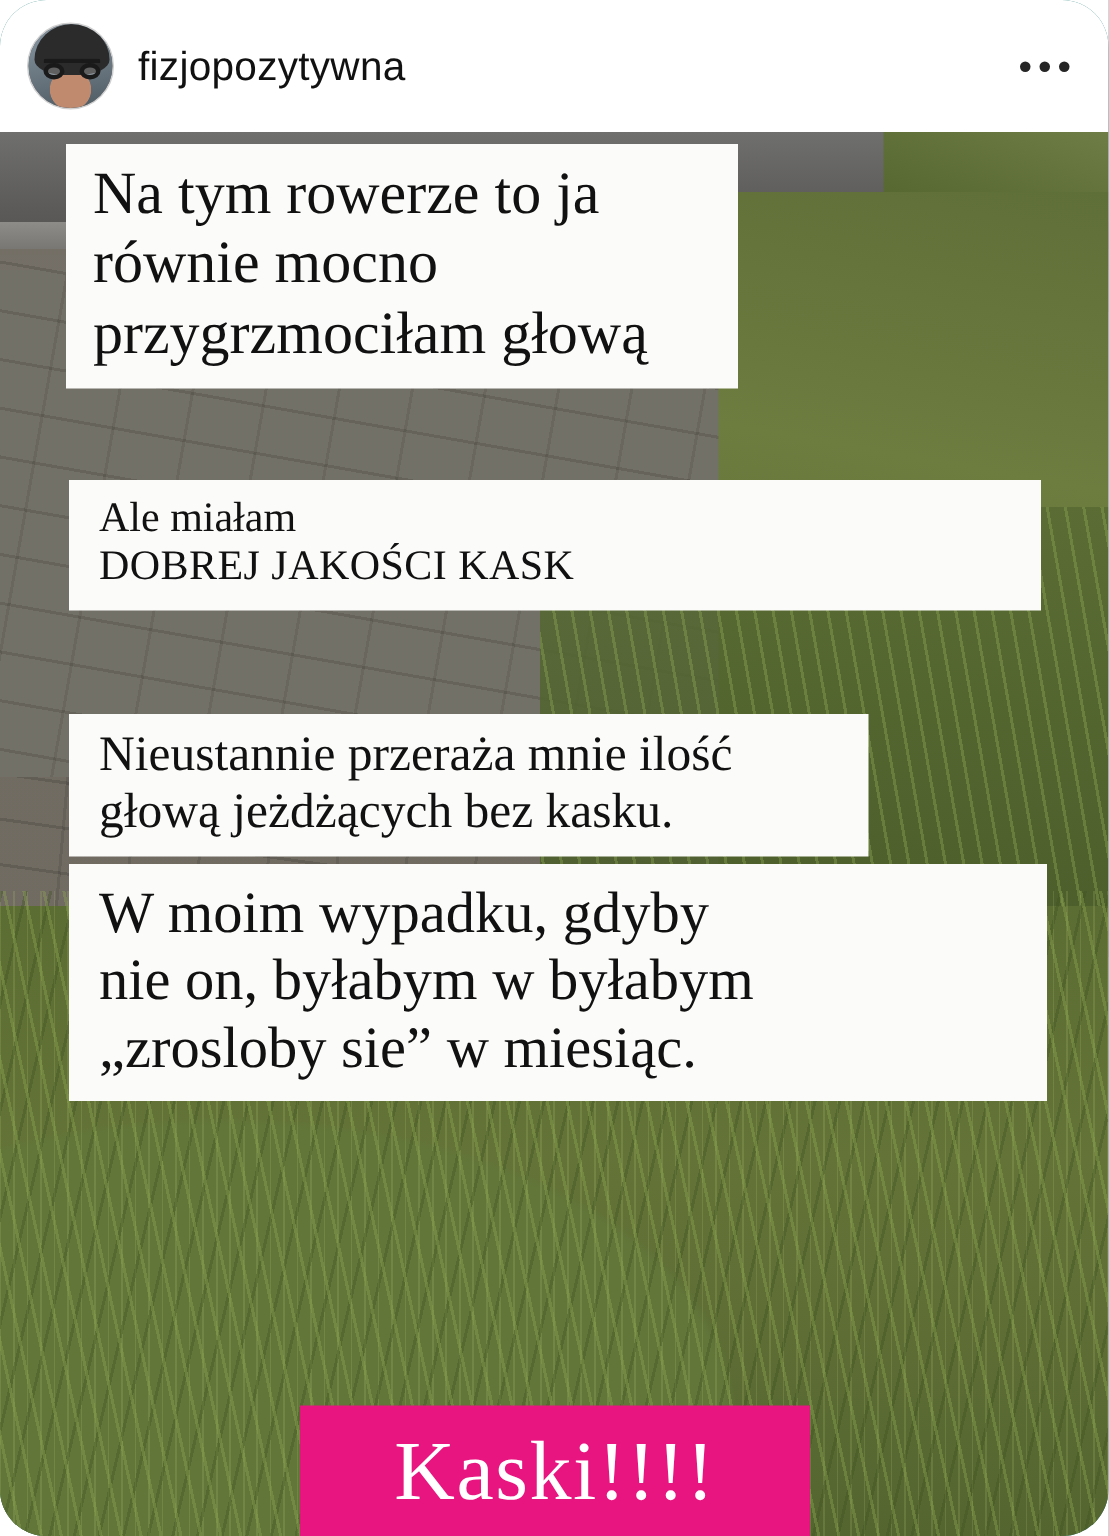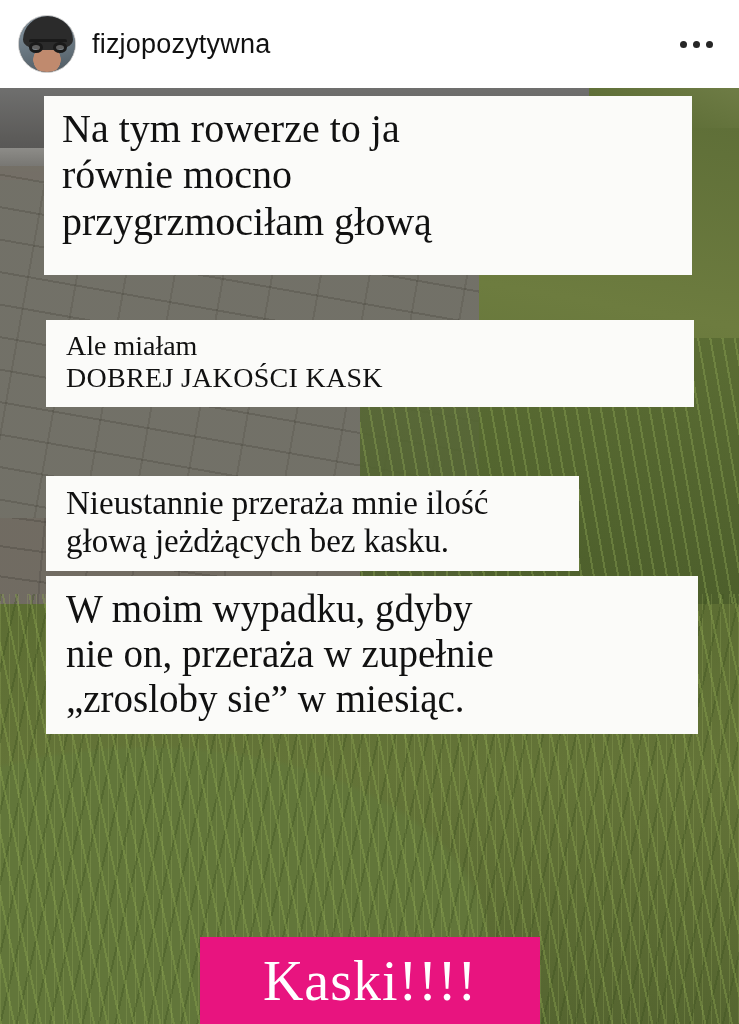--- a/index.html
+++ b/index.html
@@ -9,20 +9,21 @@
   }
   body {
     font-family: "Liberation Sans", sans-serif;
   }
   .screen {
     position: relative;
     width: 739px;
     height: 1024px;
     overflow: hidden;
     background: #0f766e;
+    border-radius: 31px;
   }
 
   
   .header {
     position: absolute;
     top: 0; left: 0;
     width: 739px;
     height: 88px;
     background: #ffffff;
     display: flex;
@@ -200,22 +201,22 @@
     position: absolute;
     background: #fbfbf9;
     color: #111111;
     font-family: "Liberation Serif", serif;
     line-height: 1.16;
     box-sizing: border-box;
     z-index: 10;
   }
   .cap1 {
     left: 44px; top: 8px;
-    width: 648px;
-    padding: 10px 14px 30px 18px;
+    width: 448px;
+    padding: 10px 14px 14px 18px;
     font-size: 40px;
   }
   .cap2 {
     left: 46px; top: 232px;
     width: 648px;
     padding: 10px 12px 12px 20px;
     font-size: 28px;
   }
   .cap2 .line2 {
     letter-spacing: 0.3px;
@@ -291,20 +292,20 @@
       <span class="cap-line line2">DOBREJ JAKOŚCI KASK</span>
     </div>
 
     <div class="cap cap3">
       <span class="cap-line">Nieustannie przeraża mnie ilość</span>
       <span class="cap-line">głową jeżdżących bez kasku.</span>
     </div>
 
     <div class="cap cap4">
       <span class="cap-line">W moim wypadku, gdyby</span>
-      <span class="cap-line">nie on, przeraża w zupełnie</span>
+      <span class="cap-line">nie on, byłabym w byłabym</span>
       <span class="cap-line">„zrosloby sie” w miesiąc.</span>
     </div>
 
     <div class="sticker">Kaski!!!!</div>
   </div>
 
 </div>
 
 </body></html>

